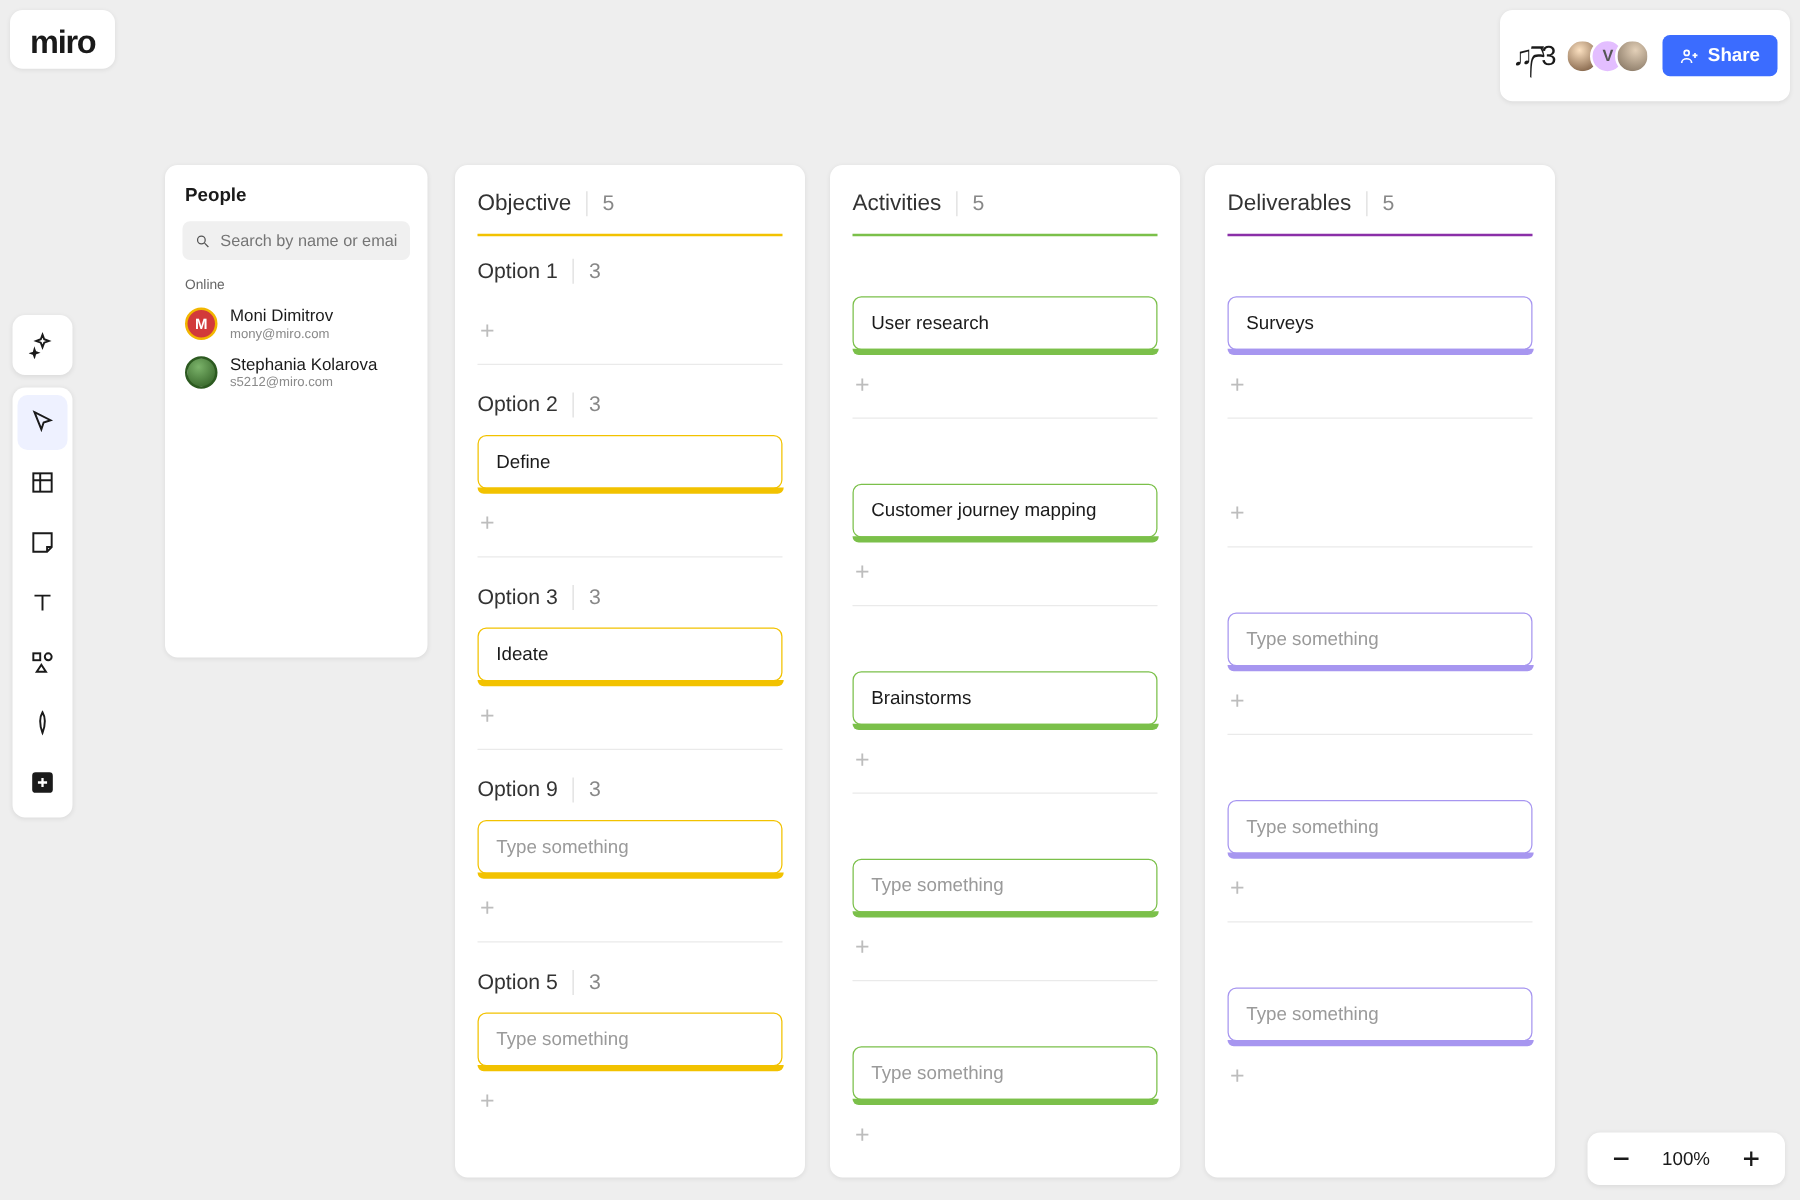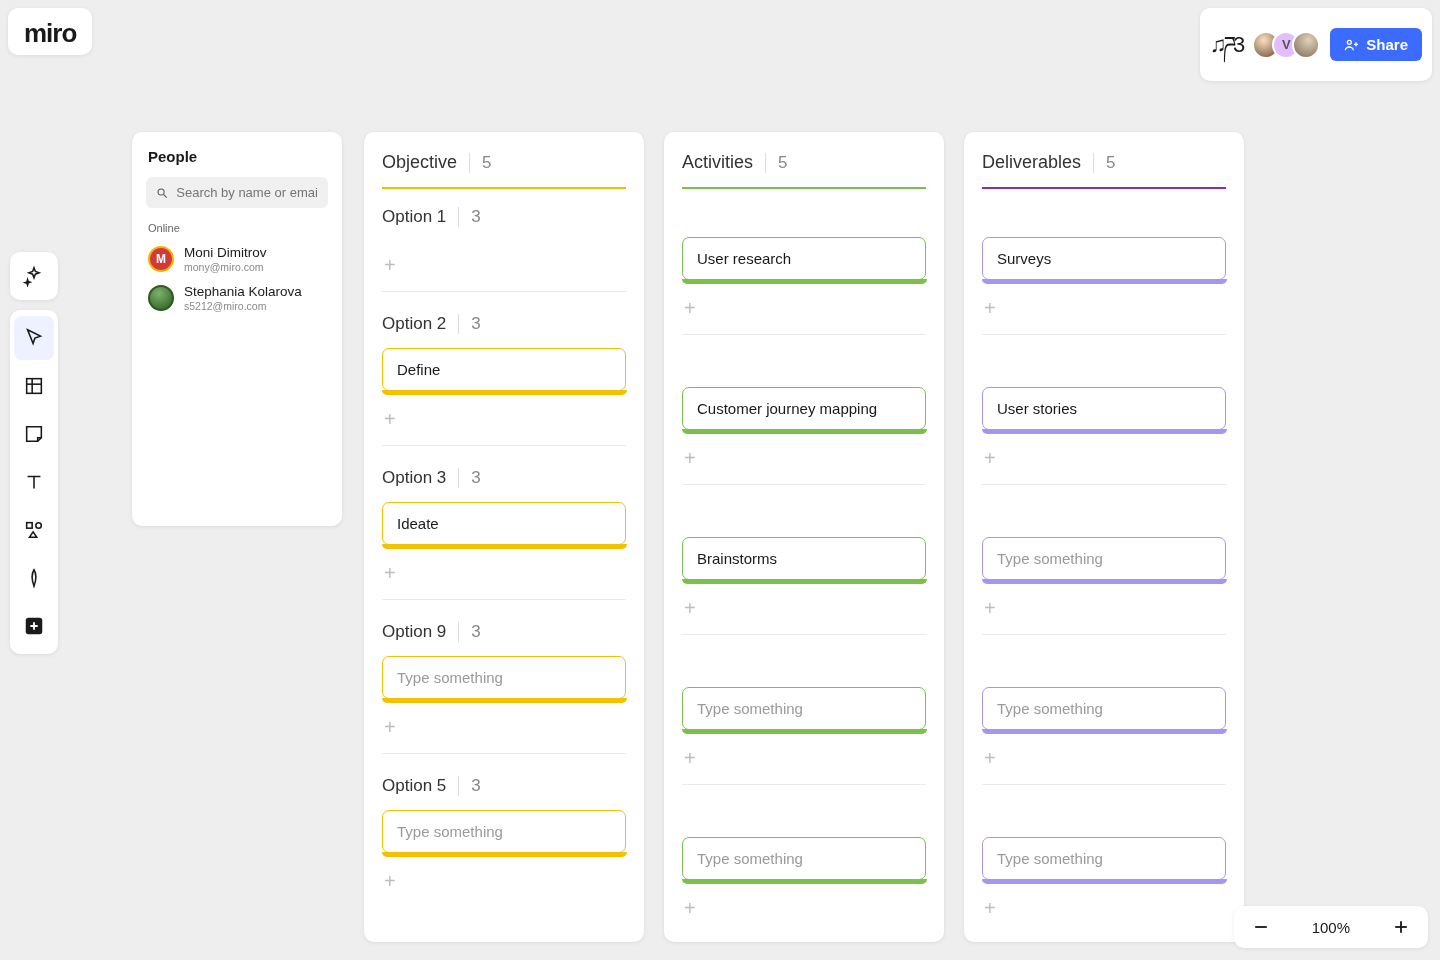--- a/index.html
+++ b/index.html
@@ -199,21 +199,21 @@
     margin-bottom: 22px;
     cursor:pointer;
   }
   .add-row.last { border-bottom:none; margin-bottom: 8px;}
 
   
   .zoom {
     position:absolute; right:12px; bottom:12px;
     background:#fff; border-radius:10px;
     box-shadow:0 1px 4px rgba(0,0,0,0.08);
-    display:flex; align-items:center; gap:40px;
+    display:flex; align-items:center; gap:22px;
     padding:10px 16px;
     font-size:15px; font-weight:500;
   }
   .zoom .zb { width:22px;height:22px; display:flex;align-items:center;justify-content:center; cursor:pointer;}
 </style>
 </head>
 <body>
 
 <div class="logo-box">
   <span>miro</span>
@@ -388,21 +388,20 @@
     <div class="col-head">
       <span>Deliverables</span>
       <span class="cnt">5</span>
     </div>
 
     <div class="spacer-option"></div>
     <div class="card">Surveys</div>
     <div class="add-row">+</div>
 
     <div class="spacer-option"></div>
-    <div class="card">User stories</div>
     <div class="add-row">+</div>
 
     <div class="spacer-option"></div>
     <div class="card placeholder">Type something</div>
     <div class="add-row">+</div>
 
     <div class="spacer-option"></div>
     <div class="card placeholder">Type something</div>
     <div class="add-row">+</div>
 

